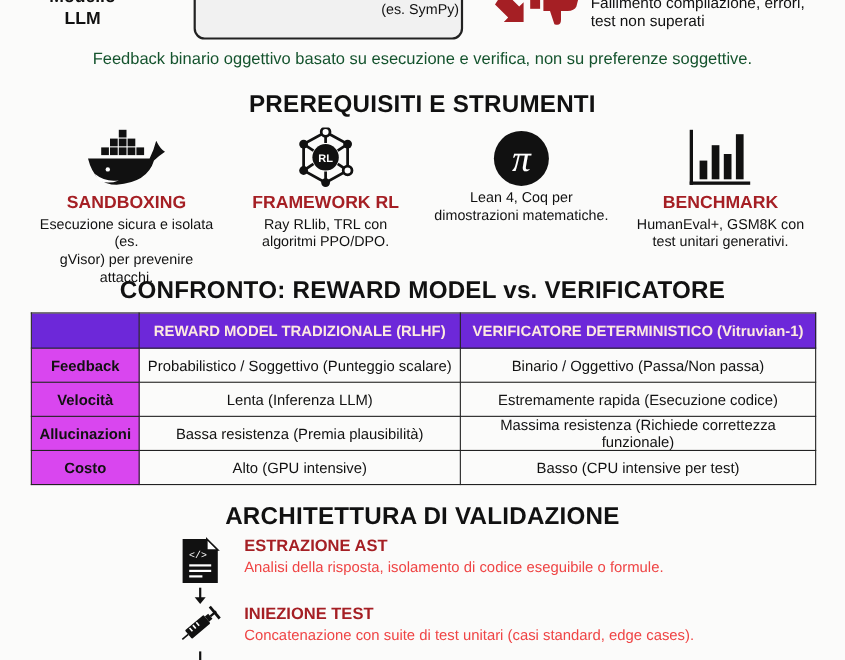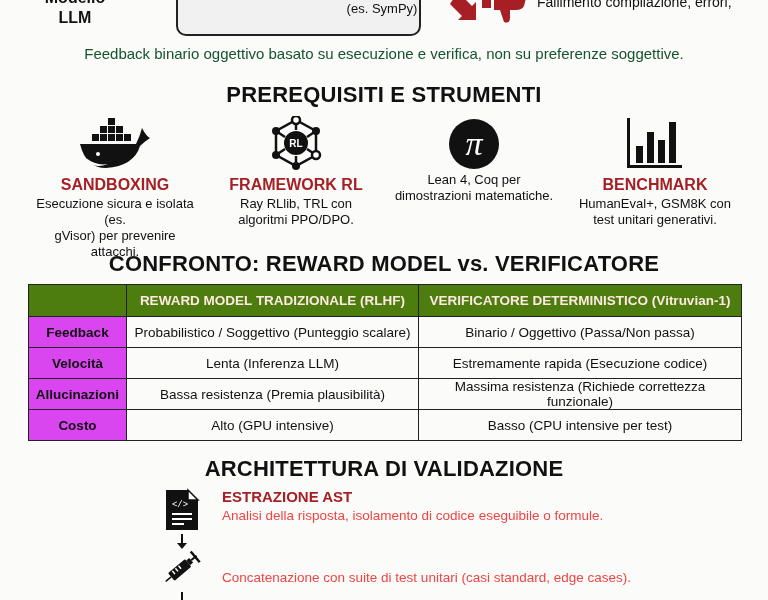--- a/index.html
+++ b/index.html
@@ -21,21 +21,21 @@
 
     
     .tile { width: 170px; text-align: center; }
     .tile .ic { height: 58px; display: flex; align-items: flex-end; justify-content: center; }
     .tile .tt { margin-top: 6px; font-weight: bold; font-size: 16px; color: #a51f24; }
     .tile .td { margin-top: 2px; font-size: 13px; line-height: 16px; color: #111; }
 
     
     .cmp { left: 28px; top: 284px; width: 714px; border-collapse: collapse; font-size: 13.5px; }
     .cmp th, .cmp td { border: 1.5px solid #222; text-align: center; height: 31px; padding: 0 4px; }
-    .cmp thead th { background: #4d7c0f; color: #fde9e0; font-weight: bold; font-size: 13.5px; height: 32px; }
+    .cmp thead th { background: #6d28d9; color: #fde9e0; font-weight: bold; font-size: 13.5px; height: 32px; }
     .cmp td.rh { background: #d946ef; font-weight: bold; width: 98px; }
     .cmp td.c1 { width: 292px; }
 
     
     .step { left: 160px; width: 560px; }
     .step .st { position: absolute; left: 62px; top: 0; font-weight: bold; font-size: 15px; color: #a51f24; }
     .step .sd { position: absolute; left: 62px; top: 20px; font-size: 13.5px; color: #ef4444; white-space: nowrap; }
     .step .si { position: absolute; left: 0; top: 0; }
     .arrow-down { position: absolute; width: 12px; height: 16px; }
   </style>
@@ -55,20 +55,21 @@
   </div>
 </div>
 
 <svg class="abs fail-icon" viewBox="0 0 80 32">
   <path d="M8 0 L22 14 L26 10 L26 28 L8 28 L12 24 L0 12 Z" fill="#a51f24"></path>
   <path d="M38 0 L70 0 Q76 0 76 6 L74 14 Q72 18 66 18 L60 18 L60 26 Q60 32 54 30 L50 18 L44 18 L44 6 Z" fill="#a51f24"></path>
   <rect x="32" y="0" width="9" height="16" fill="#a51f24"></rect>
 </svg>
 <div class="abs fail-text">
   <div>Fallimento compilazione, errori,</div>
+  <div>test non superati</div>
 </div>
 
 <div class="abs feedback-note">Feedback binario oggettivo basato su esecuzione e verifica, non su preferenze soggettive.</div>
 
 <div class="abs section-title" style="top:82px;">PREREQUISITI E STRUMENTI</div>
 
 <div class="abs tile" style="left:30px; top:112px;">
   <div class="ic">
     <svg width="74" height="54" viewBox="0 0 74 54">
       <g fill="#111">
@@ -216,19 +217,20 @@
       <rect x="8" y="15" width="22" height="10" rx="1" fill="#111"></rect>
       <rect x="30" y="17" width="4" height="6" fill="#111"></rect>
       <rect x="34" y="19" width="7" height="2" fill="#111"></rect>
       <rect x="38" y="13" width="2.5" height="14" fill="#111"></rect>
       <rect x="1" y="19" width="7" height="1.5" fill="#111"></rect>
       <rect x="12" y="16" width="1.5" height="4" fill="#fff"></rect>
       <rect x="16" y="16" width="1.5" height="4" fill="#fff"></rect>
       <rect x="20" y="16" width="1.5" height="4" fill="#fff"></rect>
     </g>
   </svg>
+  <div class="st">INIEZIONE TEST</div>
   <div class="sd">Concatenazione con suite di test unitari (casi standard, edge cases).</div>
 </div>
 
 <svg class="abs arrow-down" style="left:176px; top:592px;" viewBox="0 0 12 16">
   <rect x="5" y="0" width="2" height="10" fill="#111"></rect>
   <path d="M1 9 L11 9 L6 15 Z" fill="#111"></path>
 </svg>
 
 </body></html>

